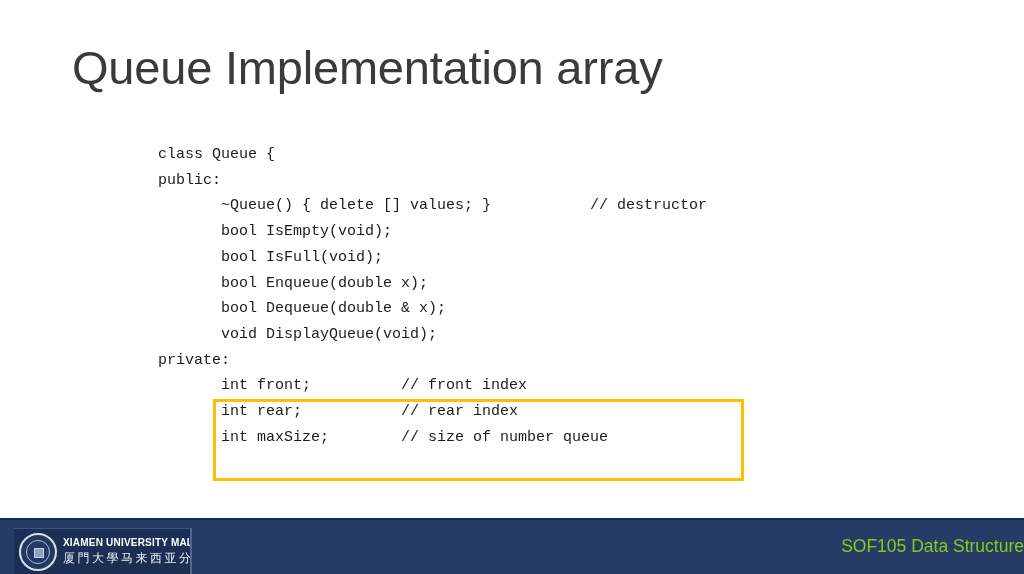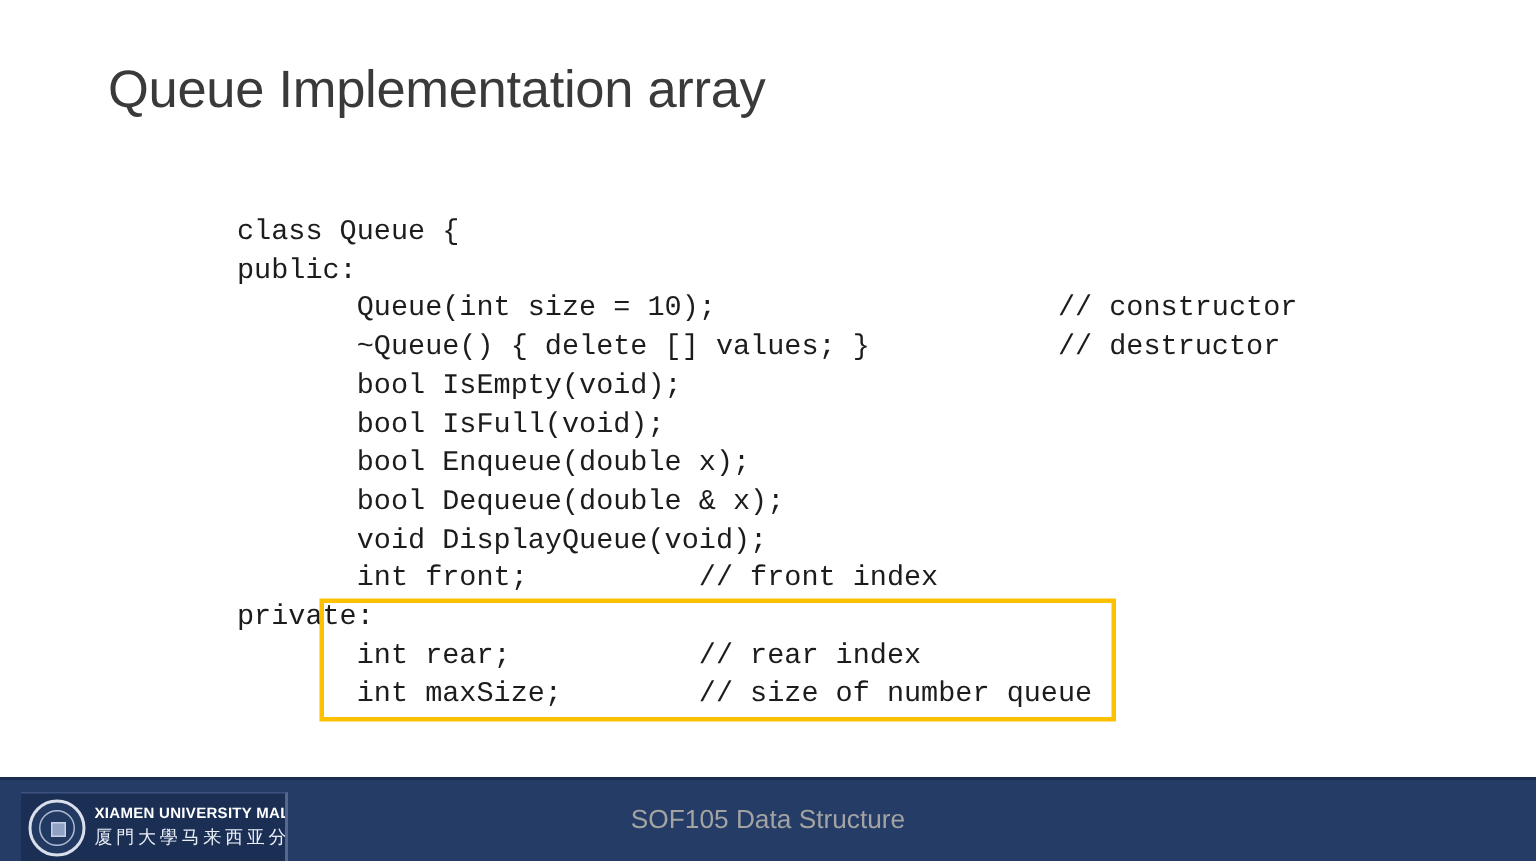--- a/index.html
+++ b/index.html
@@ -7,30 +7,30 @@
     position:relative;
     width:1024px; height:574px;
     background:#ffffff;
     overflow:hidden;
     font-family:"Liberation Sans", sans-serif;
   }
   .slide-title {
     position:absolute;
     left:72px; top:40px;
     margin:0;
-    font-size:35px;
+    font-size:47px;
     font-weight:300;
     letter-spacing:-0.2px;
     color:#3a3a3a;
   }
   .code-block {
     position:absolute;
     left:158px; top:142px;
     font-family:"Liberation Mono","DejaVu Sans Mono",monospace;
-    font-size:19px;
+    font-size:15px;
     line-height:25.7px;
     color:#1c1c1c;
   }
   .code-line { white-space:pre; }
   .highlight-box {
     position:absolute;
     left:213px; top:399px;
     width:531px; height:82px;
     border:3px solid #FFC000;
     box-sizing:border-box;
@@ -42,23 +42,23 @@
     left:0; top:518px;
     width:1024px; height:56px;
     background:#243C66;
     border-top:2px solid #1A2C4F;
     box-sizing:border-box;
     z-index:5;
   }
   .footer-course-label {
     position:absolute;
     left:0; right:0; top:0; bottom:0;
-    text-align:center;
+    text-align:right;
     line-height:52px;
-    color:#a3a3a3;
+    color:#84cc16;
     font-size:17.5px;
   }
   .university-logo {
     position:absolute;
     left:14px; top:8px;
     width:178px; height:46px;
     background:#1B2F55;
     border-right:2px solid #54688F;
     border-top:1px solid #3C5280;
     box-sizing:border-box;
@@ -110,29 +110,28 @@
 </head>
 <body>
 
 <div class="slide">
 
   <h1 class="slide-title">Queue Implementation array</h1>
 
   <div class="code-block">
     <div class="code-line">class Queue {</div>
     <div class="code-line">public:</div>
-    <div class="code-line">       Queue(int size = 10);                    // constructor</div>
     <div class="code-line">       ~Queue() { delete [] values; }           // destructor</div>
     <div class="code-line">       bool IsEmpty(void);</div>
     <div class="code-line">       bool IsFull(void);</div>
     <div class="code-line">       bool Enqueue(double x);</div>
     <div class="code-line">       bool Dequeue(double &amp; x);</div>
     <div class="code-line">       void DisplayQueue(void);</div>
+    <div class="code-line">private:</div>
     <div class="code-line">       int front;          // front index</div>
-    <div class="code-line">private:</div>
     <div class="code-line">       int rear;           // rear index</div>
     <div class="code-line">       int maxSize;        // size of number queue</div>
   </div>
 
   <div class="highlight-box"></div>
 
   <div class="footer-bar">
     <div class="university-logo">
       <span class="university-seal"></span>
       <span class="logo-text">

